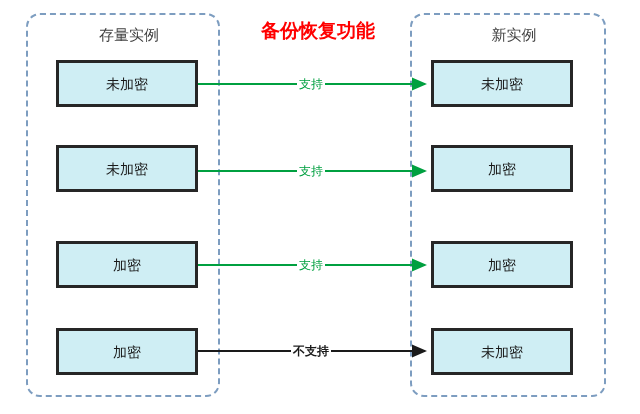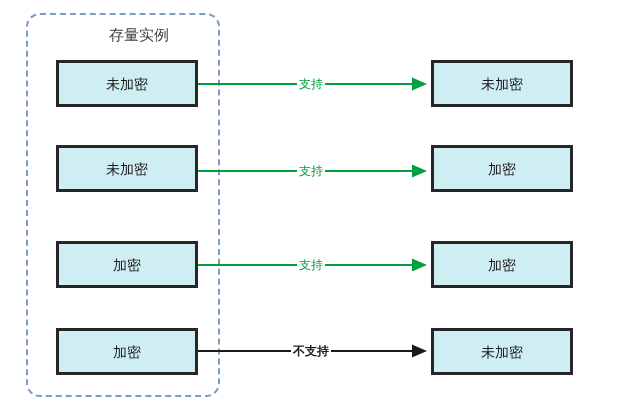--- a/index.html
+++ b/index.html
@@ -30,21 +30,21 @@
     box-sizing: border-box;
     background: transparent;
   }
   #group-left  { left: 26px;  top: 13px; width: 194px; height: 384px; }
   #group-right { left: 410px; top: 13px; width: 196px; height: 384px; }
 
   .group-title {
     position: absolute;
     width: 100%;
     top: 10px;
-    left: 16px;
+    left: 6px;
     text-align: center;
     font-size: 15px;
     color: #3f3f3f;
     line-height: 20px;
     white-space: nowrap;
   }
 
   
   #center-title {
     position: absolute;
@@ -113,21 +113,25 @@
 </style>
 </head>
 <body>
 
 <div id="diagram-root">
 
   <div class="group-box" id="group-left">
     <div class="group-title">存量实例</div>
   </div>
 
+  <div class="group-box" id="group-right">
+    <div class="group-title">新实例</div>
+  </div>
 
+  <div id="center-title">备份恢复功能</div>
 
   <svg id="connectors" viewBox="0 0 640 414" width="640" height="414" xmlns="http://www.w3.org/2000/svg">
     <defs>
       <marker id="arrow-green" markerWidth="7" markerHeight="7" refX="6" refY="3" orient="auto" markerUnits="strokeWidth">
         <path d="M0,0 L7,3 L0,6 z" fill="#00a040"></path>
       </marker>
       <marker id="arrow-black" markerWidth="7" markerHeight="7" refX="6" refY="3" orient="auto" markerUnits="strokeWidth">
         <path d="M0,0 L7,3 L0,6 z" fill="#1a1a1a"></path>
       </marker>
     </defs>

